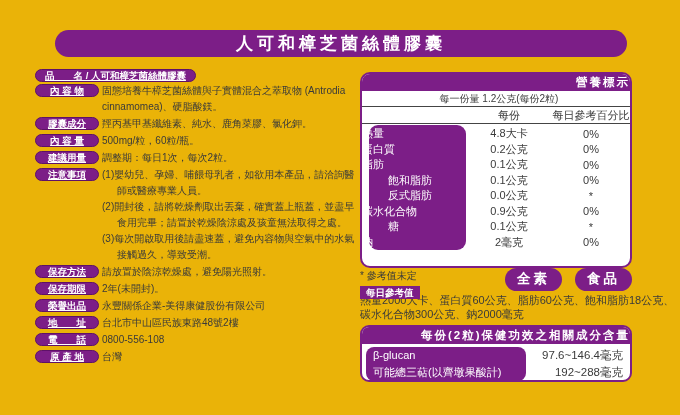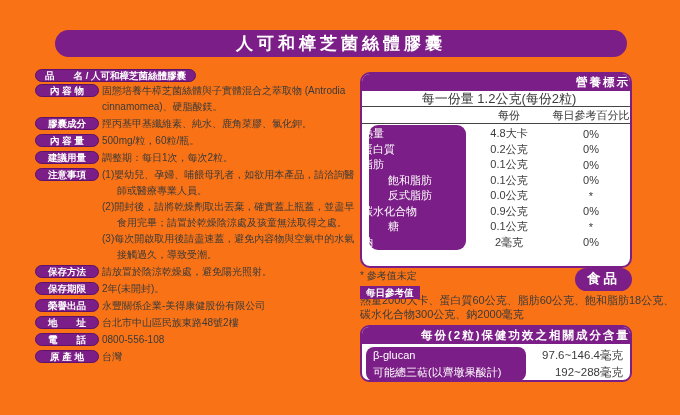--- a/index.html
+++ b/index.html
@@ -1,42 +1,42 @@
 <!DOCTYPE html>
 <html><head>
 <meta charset="utf-8">
 <style>
   :root{ --purple:#7C1E87; --purple-dark:#5E1168; --ink:#3a3a3a; }
   html,body{ margin:0; padding:0; background:#fff; }
-  .page{ position:relative; width:680px; height:415px; background:#f97316; overflow:hidden;
+  .page{ position:relative; width:680px; height:415px; background:#eab308; overflow:hidden;
          font-family:"Liberation Sans","DejaVu Sans",sans-serif; color:var(--ink); }
 
   
   .title-banner{ position:absolute; left:55px; top:30px; width:572px; height:27px;
     background:var(--purple); border-radius:14px; color:#fff; font-size:17px; font-weight:bold;
     letter-spacing:4px; display:flex; align-items:center; justify-content:center; }
 
   
   .left-col{ position:absolute; left:35px; top:67px; width:324px; }
   .lrow{ display:flex; align-items:flex-start; margin-bottom:1px; }
   .pill{ flex:0 0 auto; box-sizing:border-box; min-width:64px; background:var(--purple);
     border:1px solid var(--purple-dark); color:#fff; font-size:9.5px; font-weight:bold;
     height:13px; line-height:11px; border-radius:7px; text-align:center; padding:0 5px;
-    margin:1.5px 3px 0 0; white-space:nowrap; }
+    margin:1.5px 3px 0 0; white-space:nowrap;text-decoration:underline; }
   .pill.wide{ min-width:0; padding:0 9px; }
   .ltext{ font-size:10px; line-height:16px; }
   .ltext p{ margin:0; }
   .ltext.notes p{ padding-left:15px; text-indent:-15px; }
 
   
   .nutri-box{ position:absolute; left:360px; top:72px; width:272px; height:196px;
     box-sizing:border-box; border:2px solid var(--purple); border-radius:10px; background:#fff; overflow:hidden; }
   .band{ background:var(--purple); color:#fff; text-align:right; font-size:11.5px; font-weight:bold;
     height:17px; line-height:17px; letter-spacing:2px; }
-  .serving{ text-align:center; font-size:13px; line-height:15px;margin-left:6px; }
+  .serving{ text-align:center; font-size:10px; line-height:15px;margin-left:6px; }
   .hline{ border-top:1.2px solid #444; }
   .col-head{ display:grid; grid-template-columns:104px 86px 1fr; font-size:11px; height:16px; align-items:center; }
   .col-head .c2, .col-head .c3{ text-align:center; }
   .rows-wrap{ position:relative; padding-top:2px; height:130px; }
   .label-bg{ position:absolute; left:7px; top:1px; bottom:6px; width:97px;
     background:var(--purple); border-radius:9px; }
   .nrow{ position:relative; display:grid; grid-template-columns:104px 86px 1fr;
     height:15.5px; align-items:center; font-size:11px; }
   .nrow .nlabel{ color:#fff; padding-left:0; }
   .nrow.indent .nlabel{ padding-left:26px; }
@@ -208,20 +208,21 @@
         <span class="nvalue">2毫克</span>
         <span class="npct">0%</span>
       </div>
     </div>
   </div>
 
   <div class="below-box">
     <div class="foot-row">
       <div class="footnote">* 參考值未定</div>
       <div class="diet-badges">
+        <span class="big-badge">全素</span>
         <span class="big-badge">食品</span>
       </div>
       <span class="dr-pill">每日參考值</span>
     </div>
     <div class="dr-text">熱量2000大卡、蛋白質60公克、脂肪60公克、飽和脂肪18公克、碳水化合物300公克、鈉2000毫克</div>
   </div>
 
   <div class="func-box">
     <div class="band">每份(2粒)保健功效之相關成分含量</div>
     <div class="func-body">

